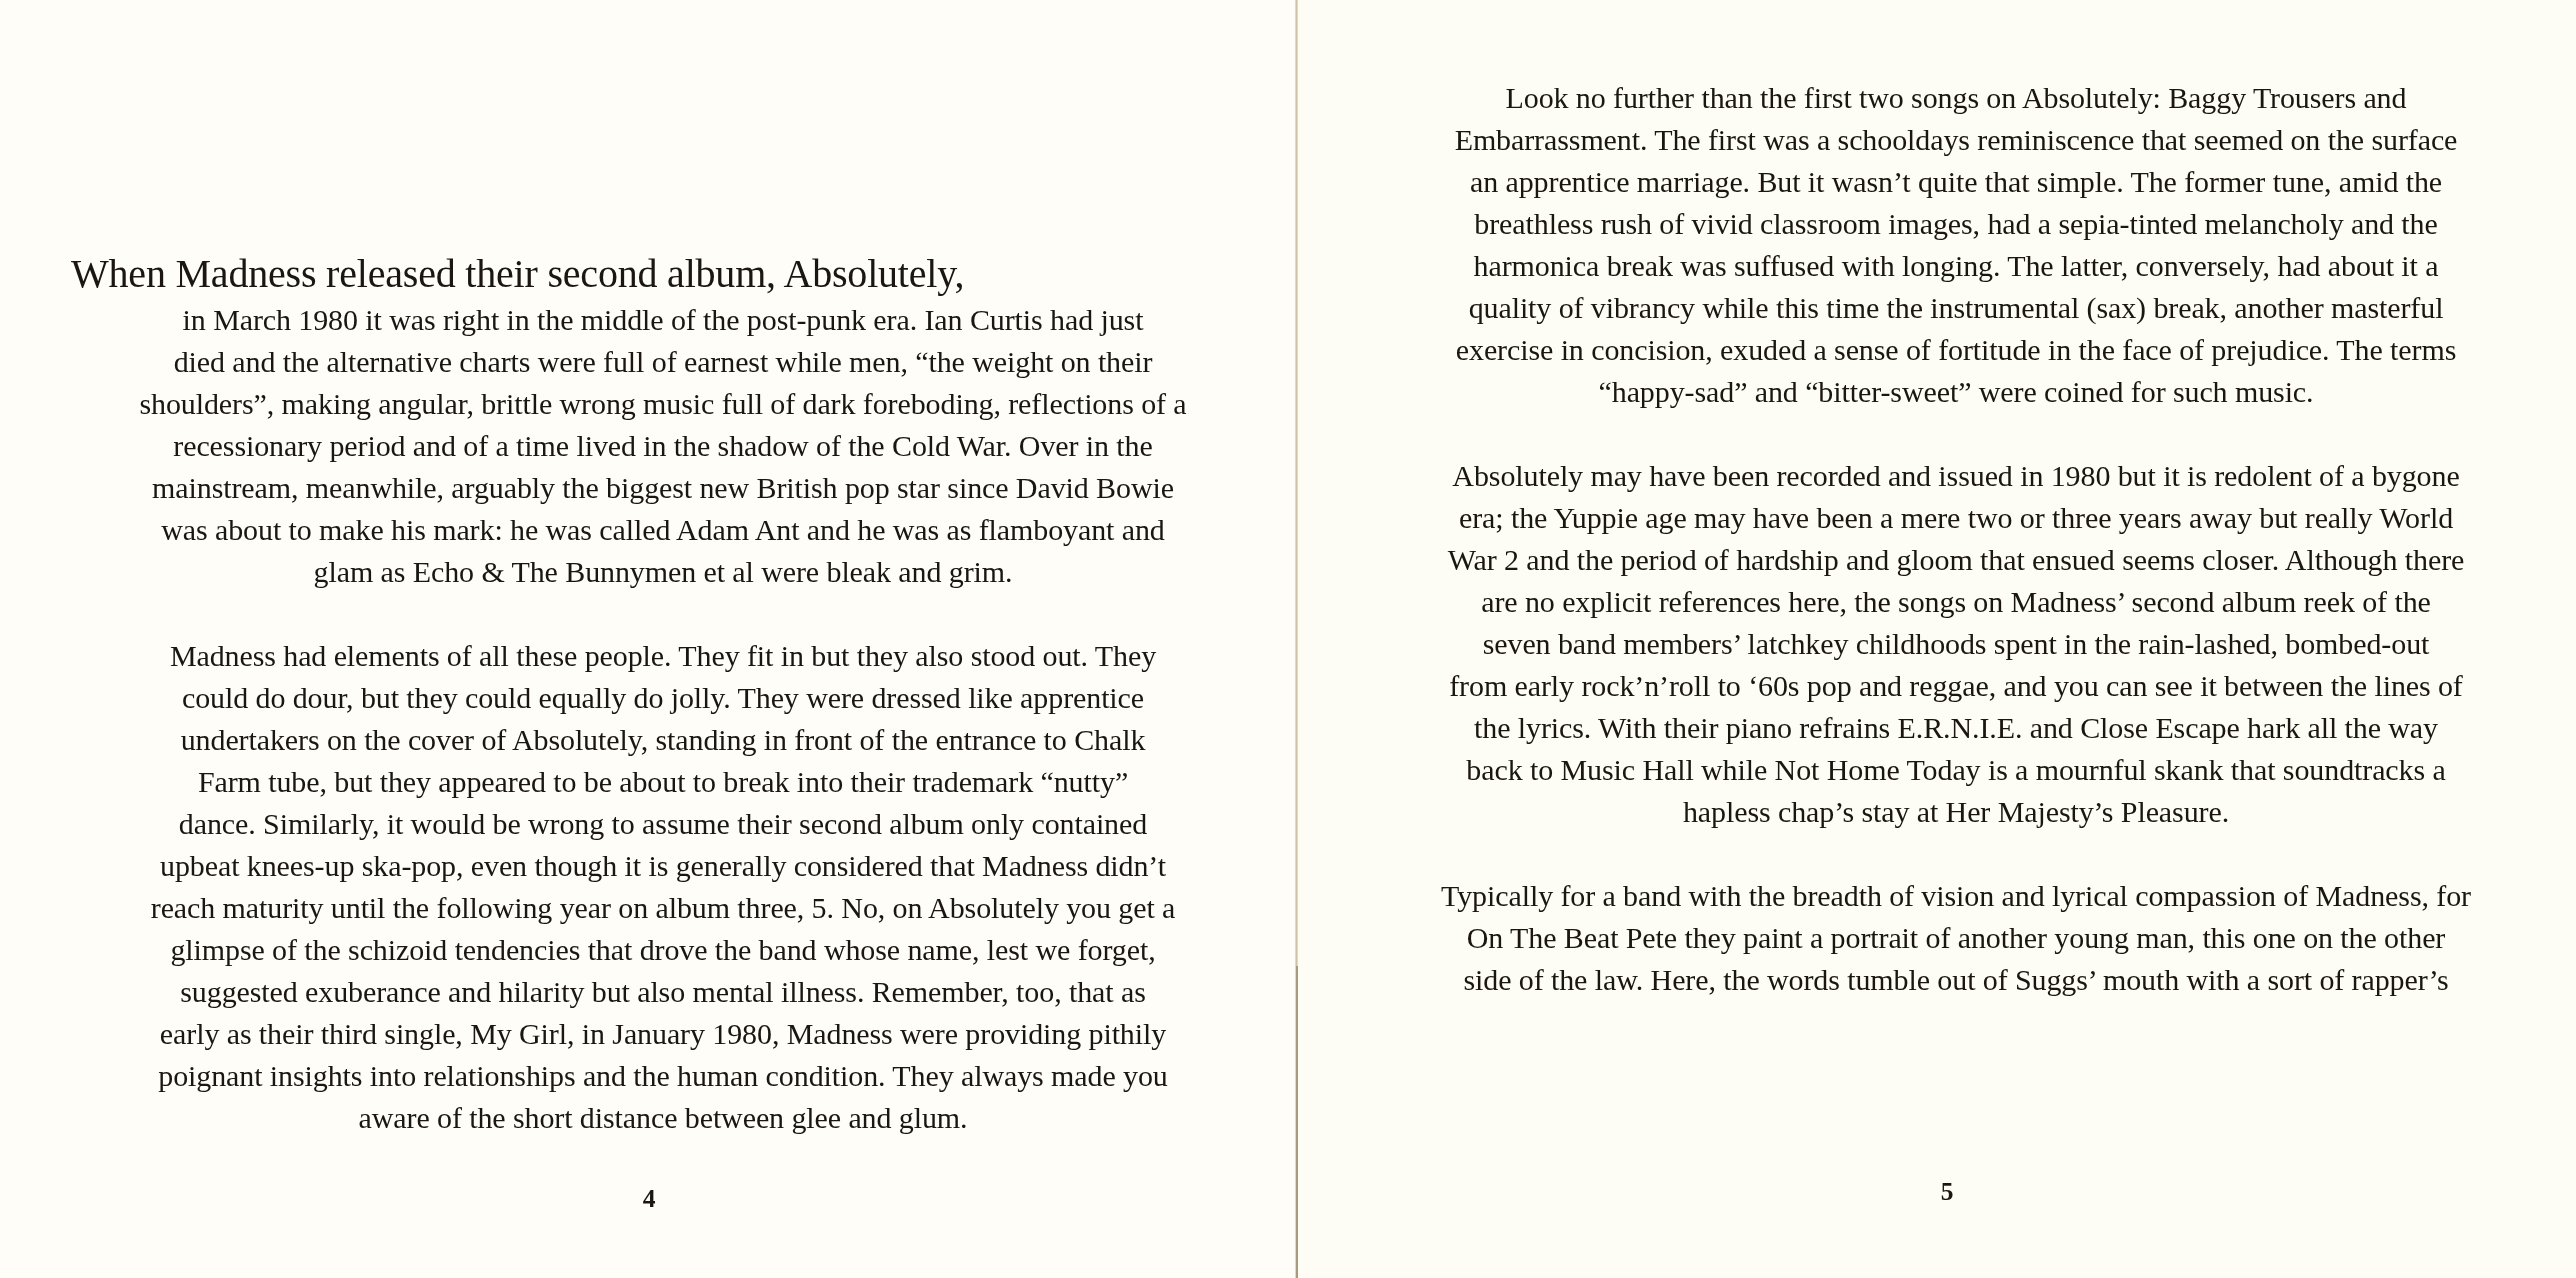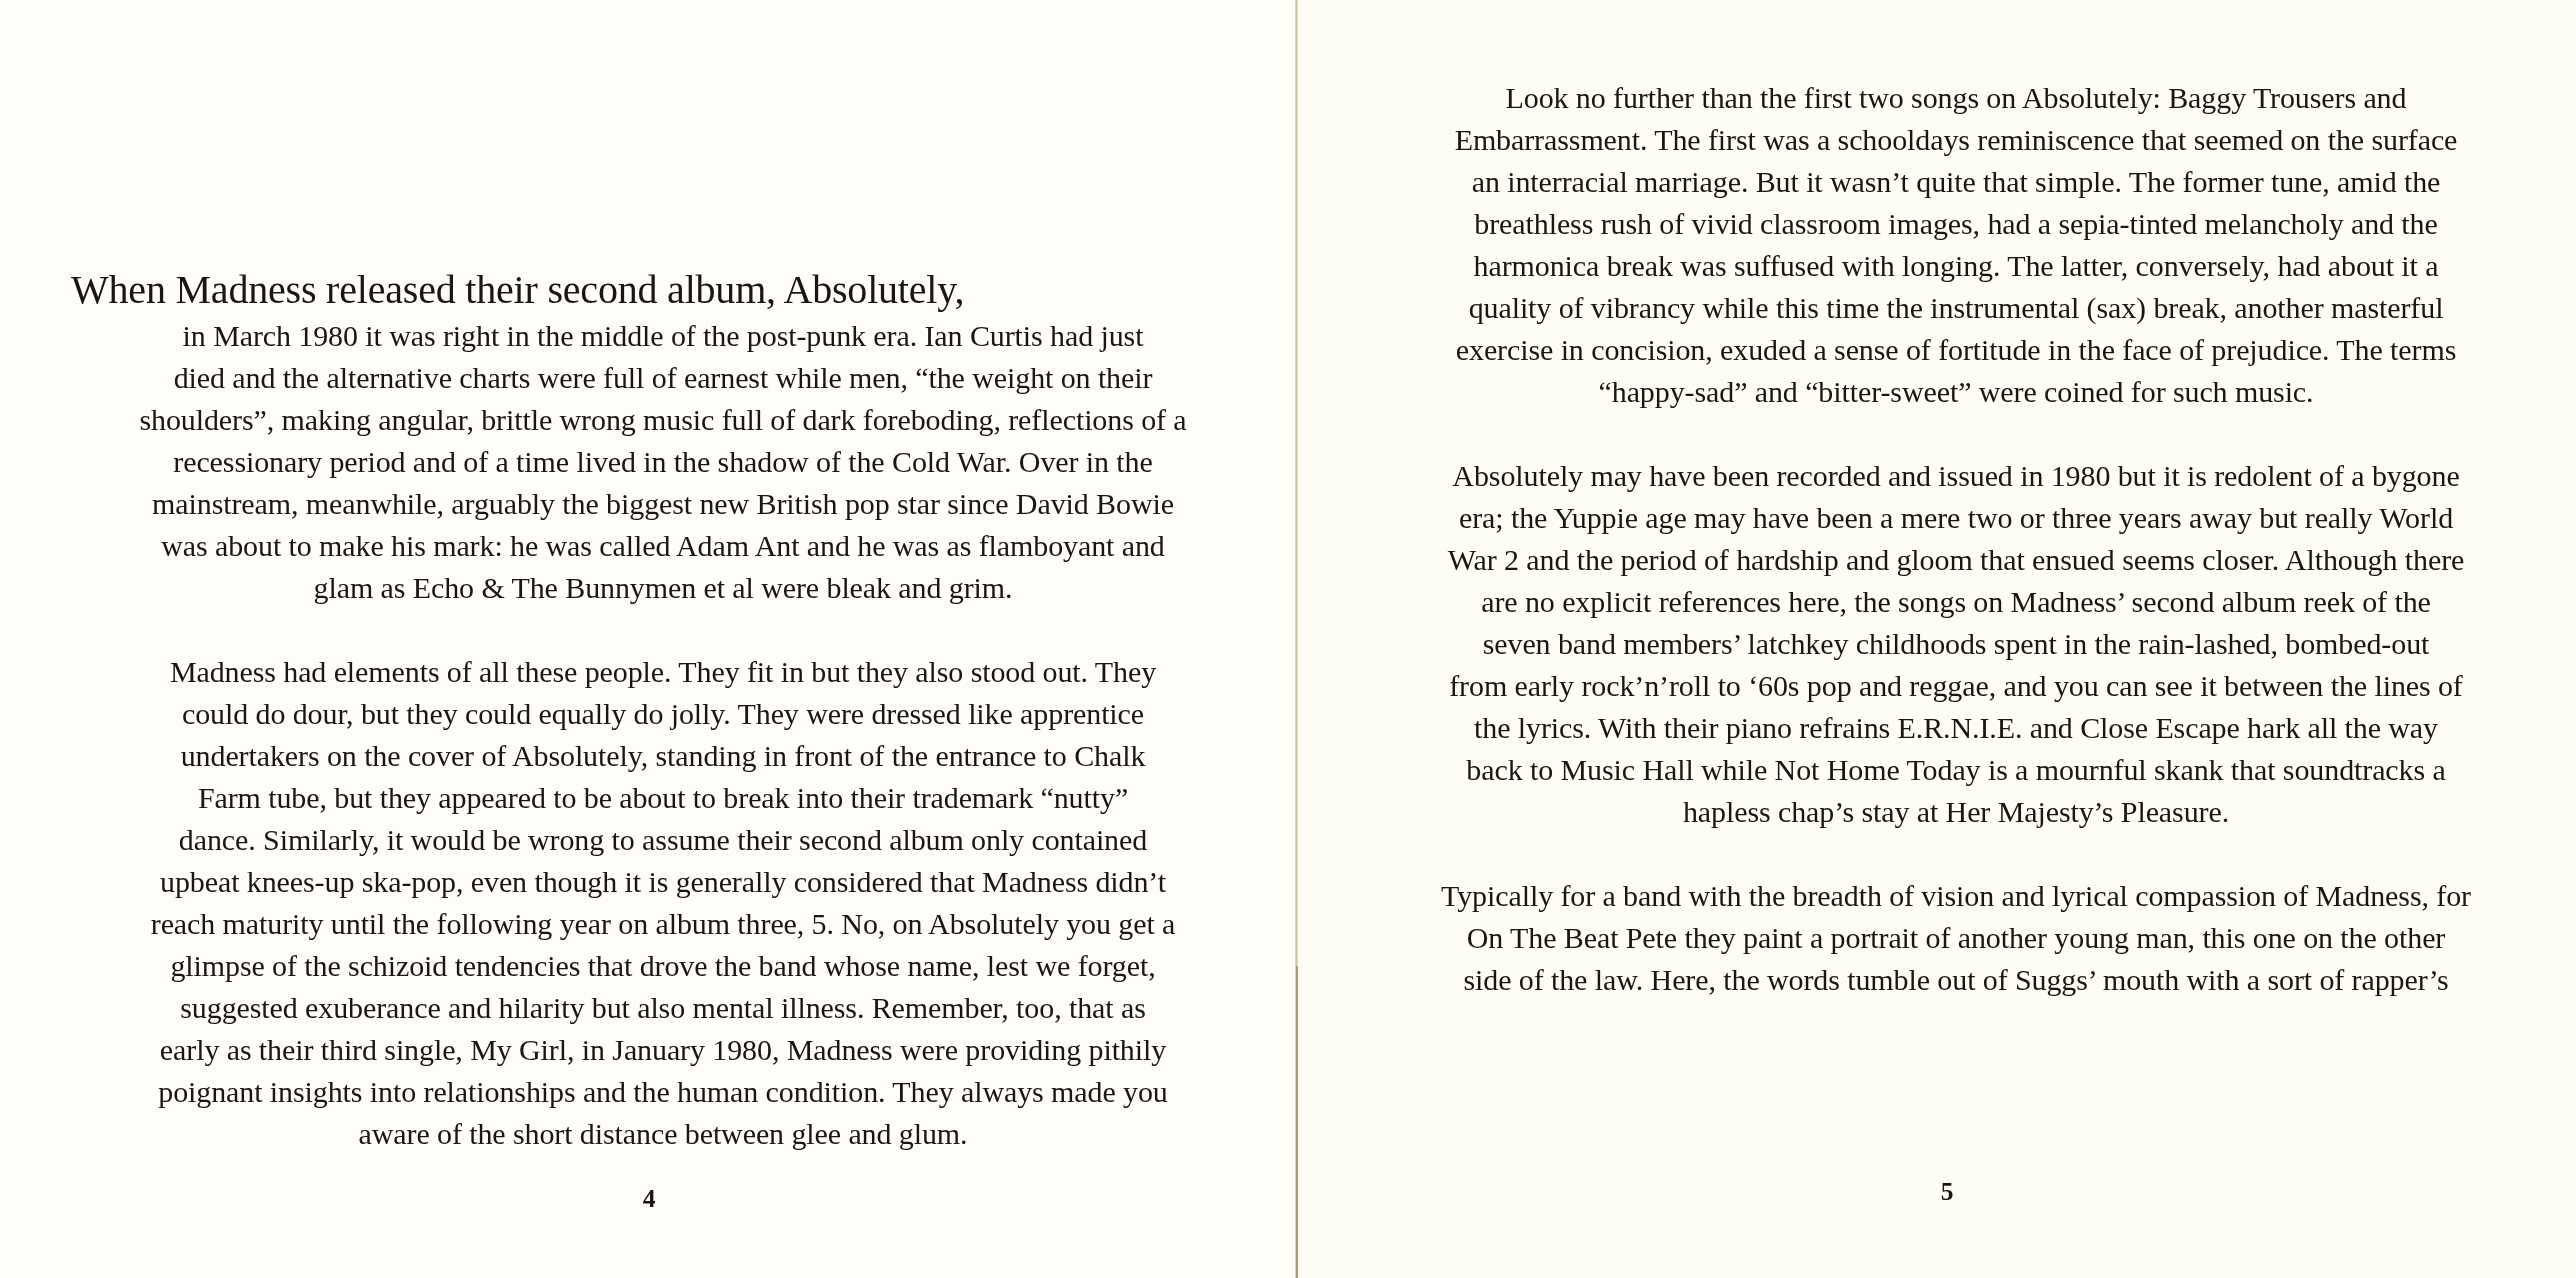--- a/index.html
+++ b/index.html
@@ -25,21 +25,21 @@
   }
   .text-block {
     position: absolute;
     font-size: 30px;
     line-height: 42px;
     letter-spacing: -0.1px;
     word-spacing: 0px;
   }
   .text-block p { margin: 0 0 42px 0; }
   .line { display: block; white-space: nowrap; text-align: center; }
-  .left-block { left: 71px; top: 264px; width: 1184px; }
+  .left-block { left: 71px; top: 248px; width: 1184px; }
   .headline {
     font-size: 40px; line-height: 51px; display: block; white-space: nowrap;
     letter-spacing: -0.2px;
   }
   .right-block { left: 1364px; top: 77px; width: 1184px; }
   .page-num {
     position: absolute; font-weight: bold; font-size: 25.5px;
     transform: translateX(-50%);
   }
   .num-left { left: 649px; top: 1184px; }
@@ -79,21 +79,21 @@
     <span class="line">aware of the short distance between glee and glum.</span>
   </p>
 </div>
 
 <div class="page-num num-left">4</div>
 
 <div class="text-block right-block">
   <p>
     <span class="line">Look no further than the first two songs on Absolutely: Baggy Trousers and</span>
     <span class="line">Embarrassment. The first was a schooldays reminiscence that seemed on the surface</span>
-    <span class="line">an interracial marriage. But it wasn’t quite that simple. The former tune, amid the</span>
+    <span class="line">an apprentice marriage. But it wasn’t quite that simple. The former tune, amid the</span>
     <span class="line">breathless rush of vivid classroom images, had a sepia-tinted melancholy and the</span>
     <span class="line">harmonica break was suffused with longing. The latter, conversely, had about it a</span>
     <span class="line">quality of vibrancy while this time the instrumental (sax) break, another masterful</span>
     <span class="line">exercise in concision, exuded a sense of fortitude in the face of prejudice. The terms</span>
     <span class="line">“happy-sad” and “bitter-sweet” were coined for such music.</span>
   </p>
   <p>
     <span class="line">Absolutely may have been recorded and issued in 1980 but it is redolent of a bygone</span>
     <span class="line">era; the Yuppie age may have been a mere two or three years away but really World</span>
     <span class="line">War 2 and the period of hardship and gloom that ensued seems closer. Although there</span>

